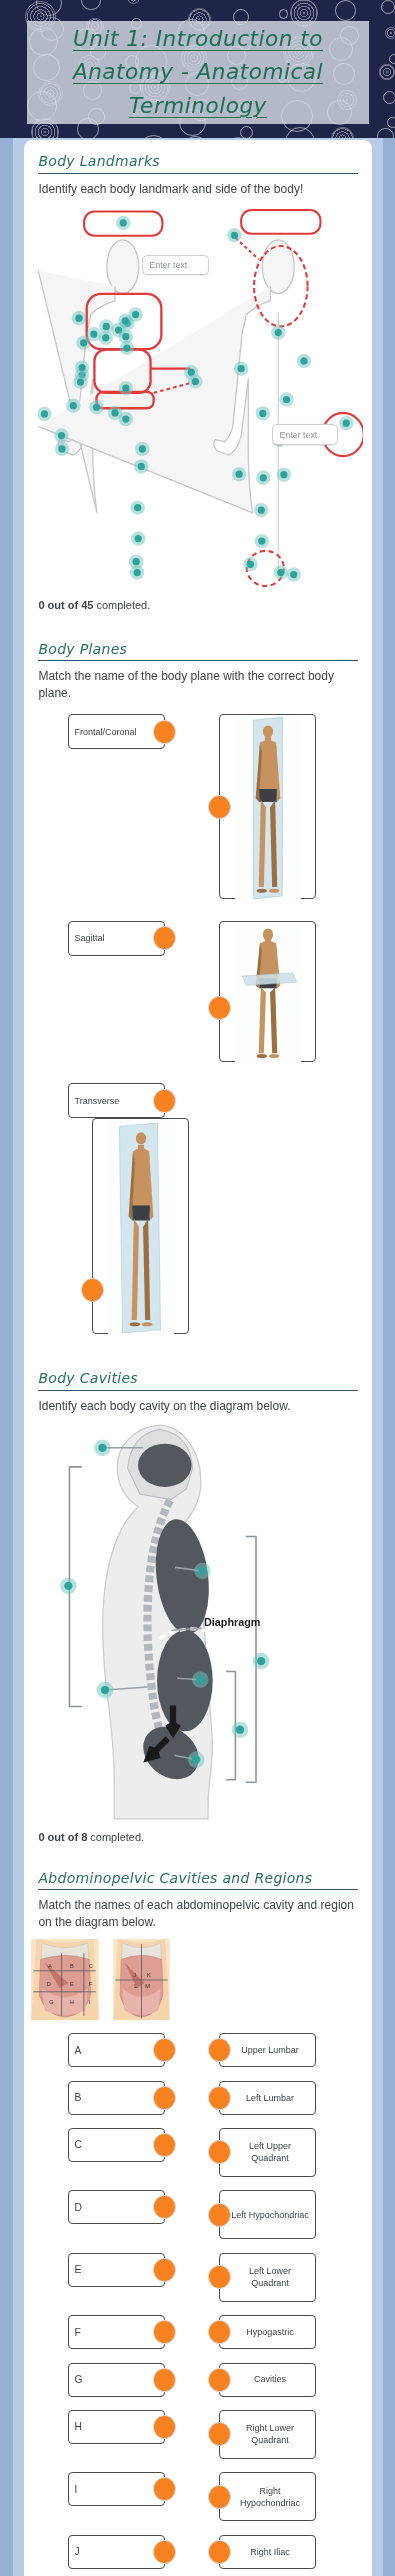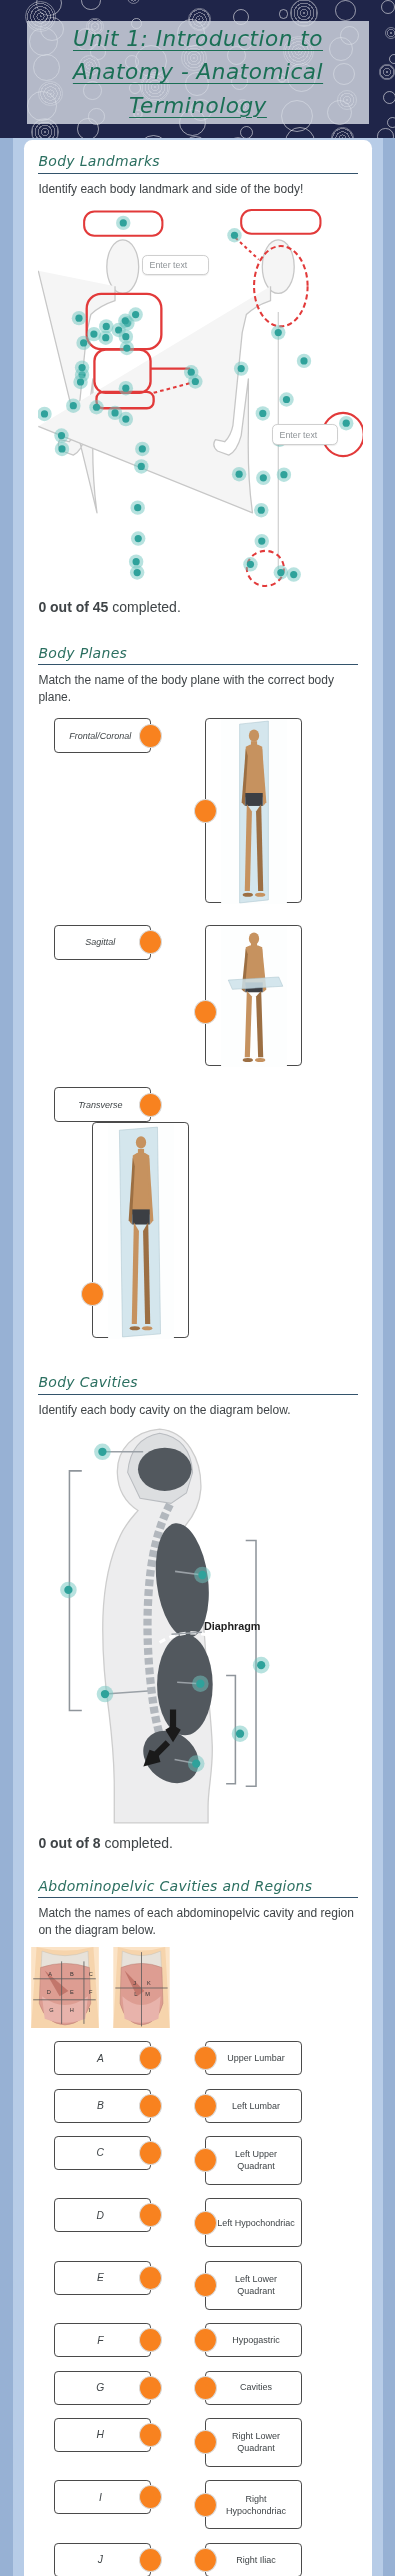--- a/index.html
+++ b/index.html
@@ -16,34 +16,34 @@
     background:rgba(214,219,228,0.82); display:flex; flex-direction:column; justify-content:center; align-items:center; }
   .title-line { font-family:"DejaVu Sans", sans-serif; font-style:italic; color:#1a6f55; font-size:21.6px;
     line-height:1.55; text-decoration:underline; text-underline-offset:3.6px; text-decoration-thickness:1px; letter-spacing:0.5px; }
 
   
   .card { position:relative; margin:2.1px 24px 0 24px; background:#ffffff; border-radius:8.2px 8.2px 6.2px 6.2px;
     padding:13.4px 14.4px 20.6px 14.4px; z-index:2; }
   h2.sec { font-family:"DejaVu Sans", sans-serif; font-style:italic; color:#2b6f60; font-size:14px; font-weight:400; letter-spacing:0.3px; }
   .sec-rule { border:none; border-top:0.8px solid #33536b; margin:3.6px 0 6.7px 0; }
   .prompt { color:#3f4447; font-size:12px; font-weight:500; line-height:1.45; }
-  .completed { color:#3f4447; font-size:14px; margin:9.3px 0 0 0; }
+  .completed { color:#3f4447; font-size:11px; margin:9.3px 0 0 0; }
   .completed b { font-weight:700; }
 
   
   .lm-wrap { position:relative; width:325px; height:380px; margin:11.3px 0 0 0; }
   .lm-wrap svg { position:absolute; inset:0; }
   .enter-box { position:absolute; background:#fff; border:0.8px solid #cfcfcf; border-radius:5.2px;
     color:#8f9498; font-size:8.8px; display:flex; align-items:center; padding-left:6.2px; box-shadow:0 0.5px 1px rgba(0,0,0,.08); }
 
   
   .match-row { display:flex; align-items:flex-start; margin-bottom:13.4px; position:relative; }
-  .lbl-box { position:relative; margin-left:16px; width:97px; min-height:35px; border:0.8px solid #4a4a4a;
-    border-radius:4.1px; background:#fff; display:flex; align-items:center; justify-content:center;
-    color:#3f4447; font-size:9px; text-align:center; padding:4.1px 10.3px 4.1px 5.2px;font-style:italic; }
+  .lbl-box { position:relative; margin-left:30px; width:97px; min-height:35px; border:0.8px solid #4a4a4a;
+    border-radius:4.1px; background:#fff; display:flex; align-items:center; justify-content:flex-start;
+    color:#3f4447; font-size:9px; text-align:center; padding:4.1px 10.3px 4.1px 5.2px; }
   .rt-box  { position:relative; margin-left:54px; width:97px; min-height:35px; border:0.8px solid #4a4a4a;
     border-radius:4.1px; background:#fff; display:flex; align-items:center; justify-content:center;
     color:#3f4447; font-size:9px; text-align:center; padding:4.1px 5.2px 4.1px 9.3px; line-height:1.35; }
   .dot-orange { position:absolute; width:23px; height:24px; background:#f8821f; border:1px solid #d9d9d9;
     border-radius:50%; top:50%; transform:translateY(-50%); }
   .dot-r { right:-12px; } .dot-l { left:-12px; }
   .img-box { position:relative; margin-left:54px; width:97px; border:0.8px solid #4a4a4a; border-radius:4.1px;
     background:#fff; overflow:visible; }
   .img-box svg { display:block; border-radius:3.6px; }
   .letter { font-size:10.3px; }

